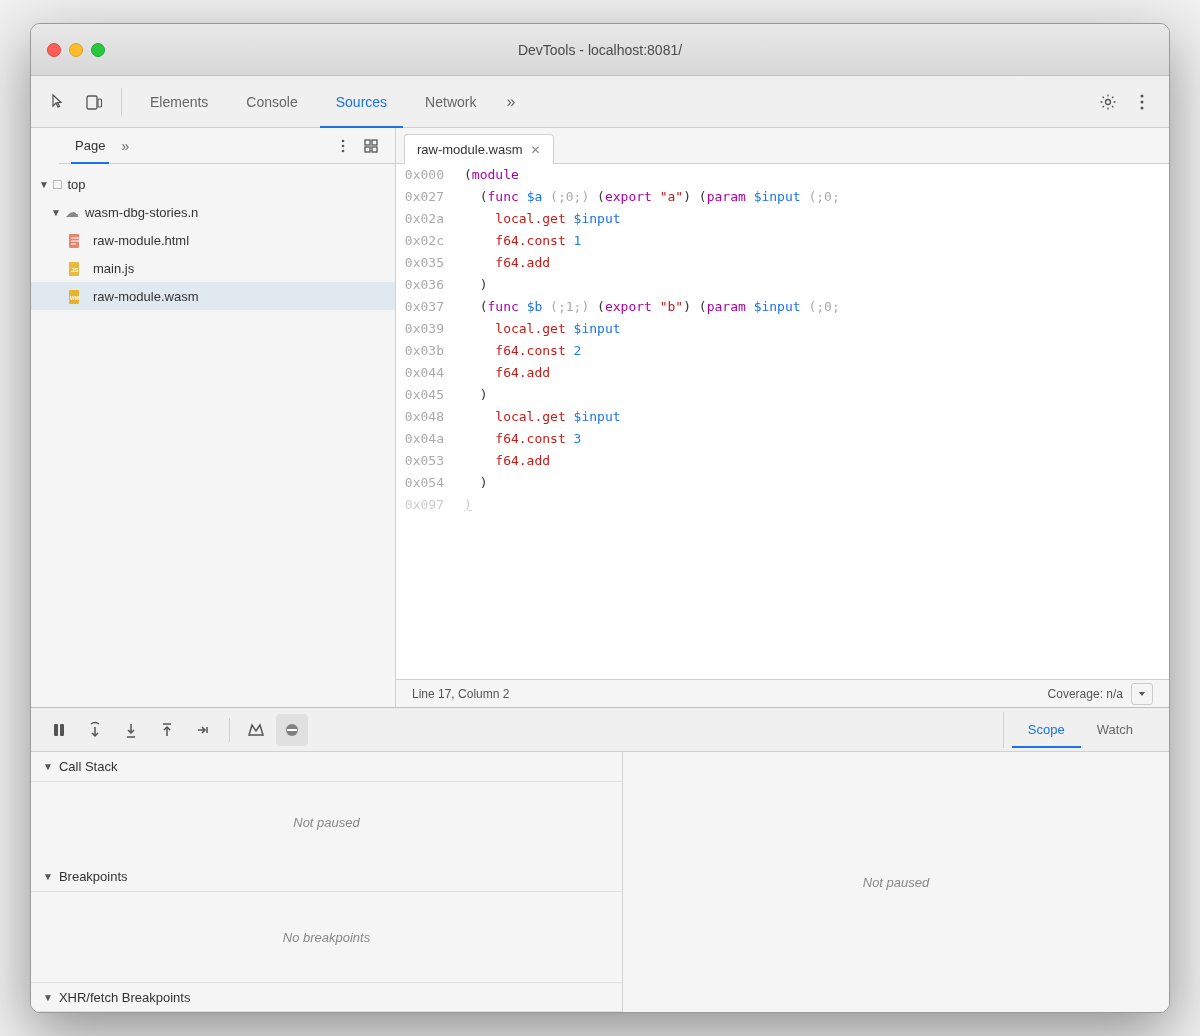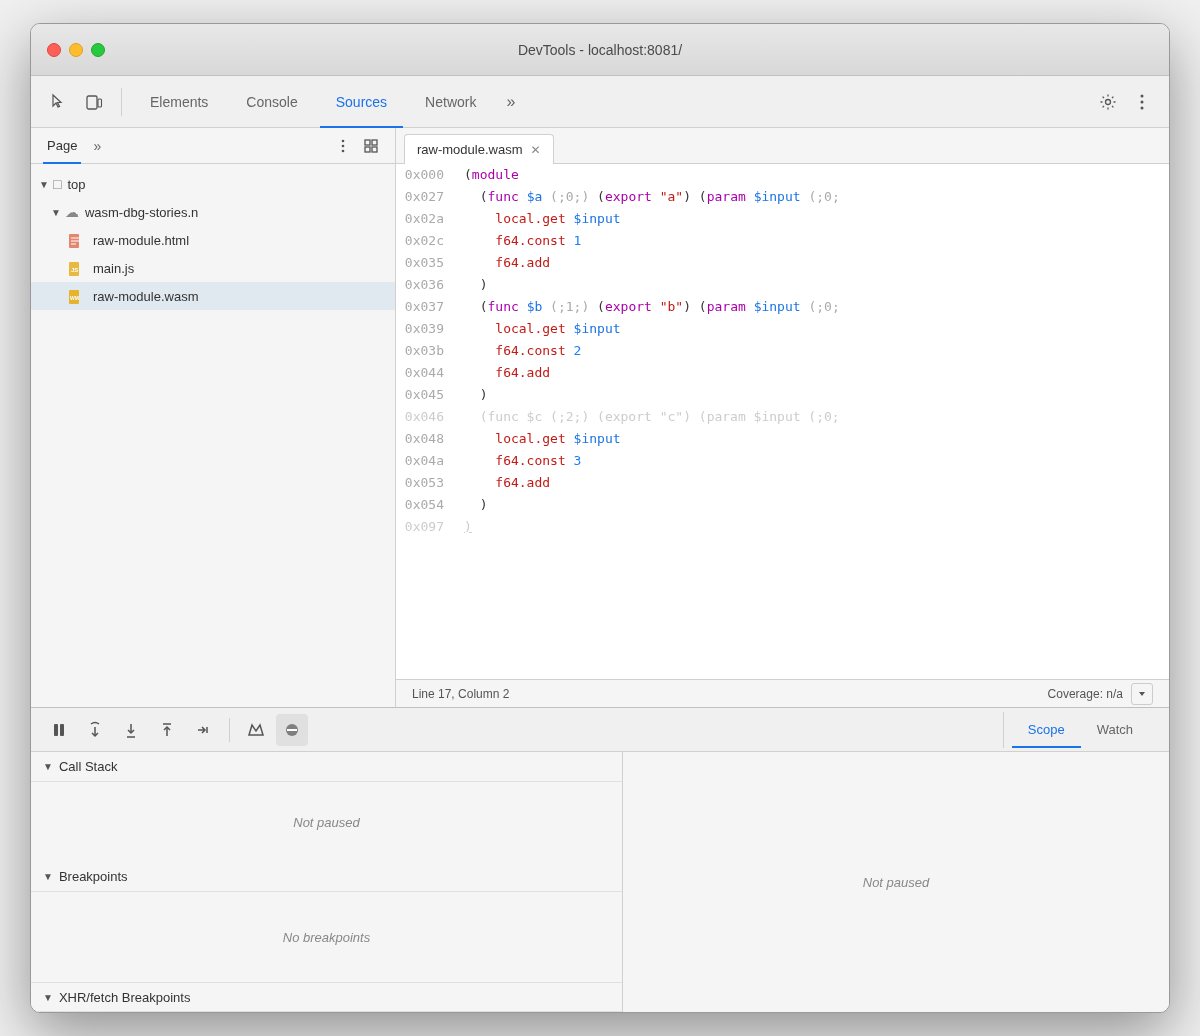--- a/index.html
+++ b/index.html
@@ -130,20 +130,21 @@
       flex-shrink: 0;
     }
     .left-panel-header {
       height: 36px;
       display: flex;
       align-items: center;
       padding: 0 12px;
       border-bottom: 1px solid #d0d0d0;
       background: #f5f5f5;
       flex-shrink: 0;
+      margin-left: 28px;
     }
     .panel-tab {
       font-size: 13px;
       color: #333;
       font-weight: 500;
       padding: 0 4px;
       position: relative;
       height: 36px;
       display: flex;
       align-items: center;
@@ -605,24 +606,20 @@
               <tr>
                 <td class="code-line-num">0x044</td>
                 <td class="code-line-content">    <span class="c-instruction">f64.add</span></td>
               </tr>
 
               <tr>
                 <td class="code-line-num">0x045</td>
                 <td class="code-line-content">  <span class="c-paren">)</span></td>
               </tr>
 
-              <tr>
-                <td class="code-line-num" style="color:#ccc;">0x046</td>
-                <td class="code-line-content" style="color:#ccc;">  (func $c (;2;) (export "c") (param $input (;0;</td>
-              </tr>
 
               <tr>
                 <td class="code-line-num">0x048</td>
                 <td class="code-line-content">    <span class="c-instruction">local.get</span> <span class="c-var">$input</span></td>
               </tr>
 
               <tr>
                 <td class="code-line-num">0x04a</td>
                 <td class="code-line-content">    <span class="c-instruction">f64.const</span> <span class="c-num">3</span></td>
               </tr>

